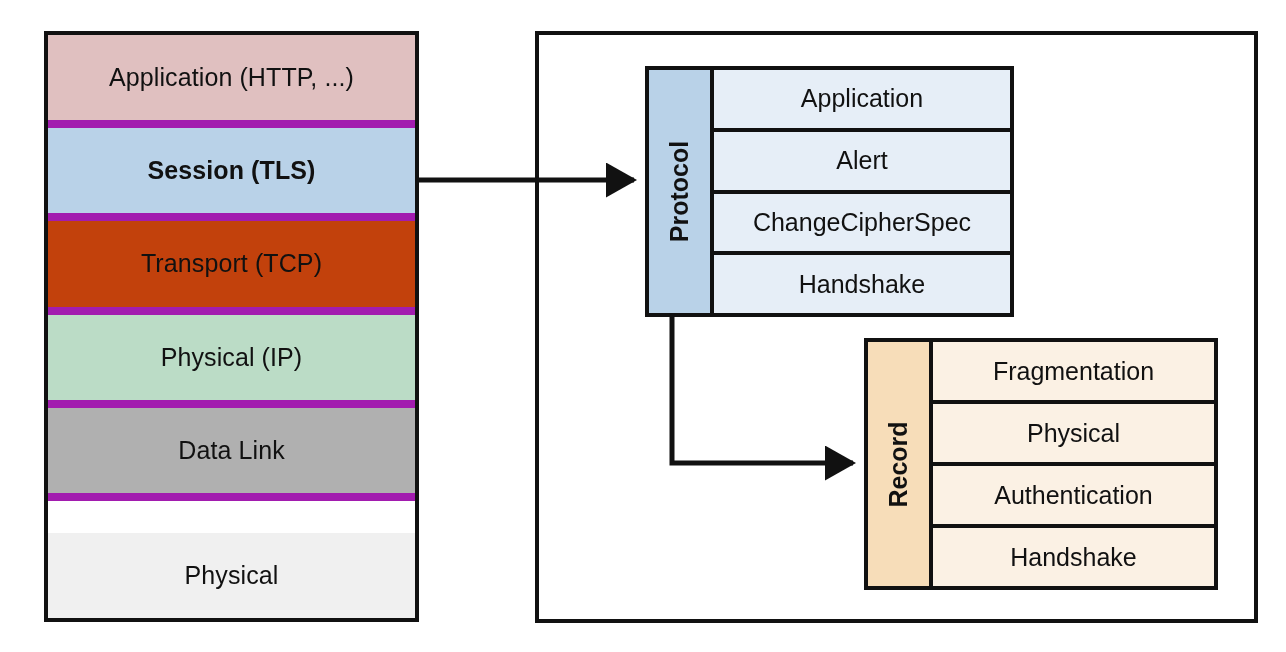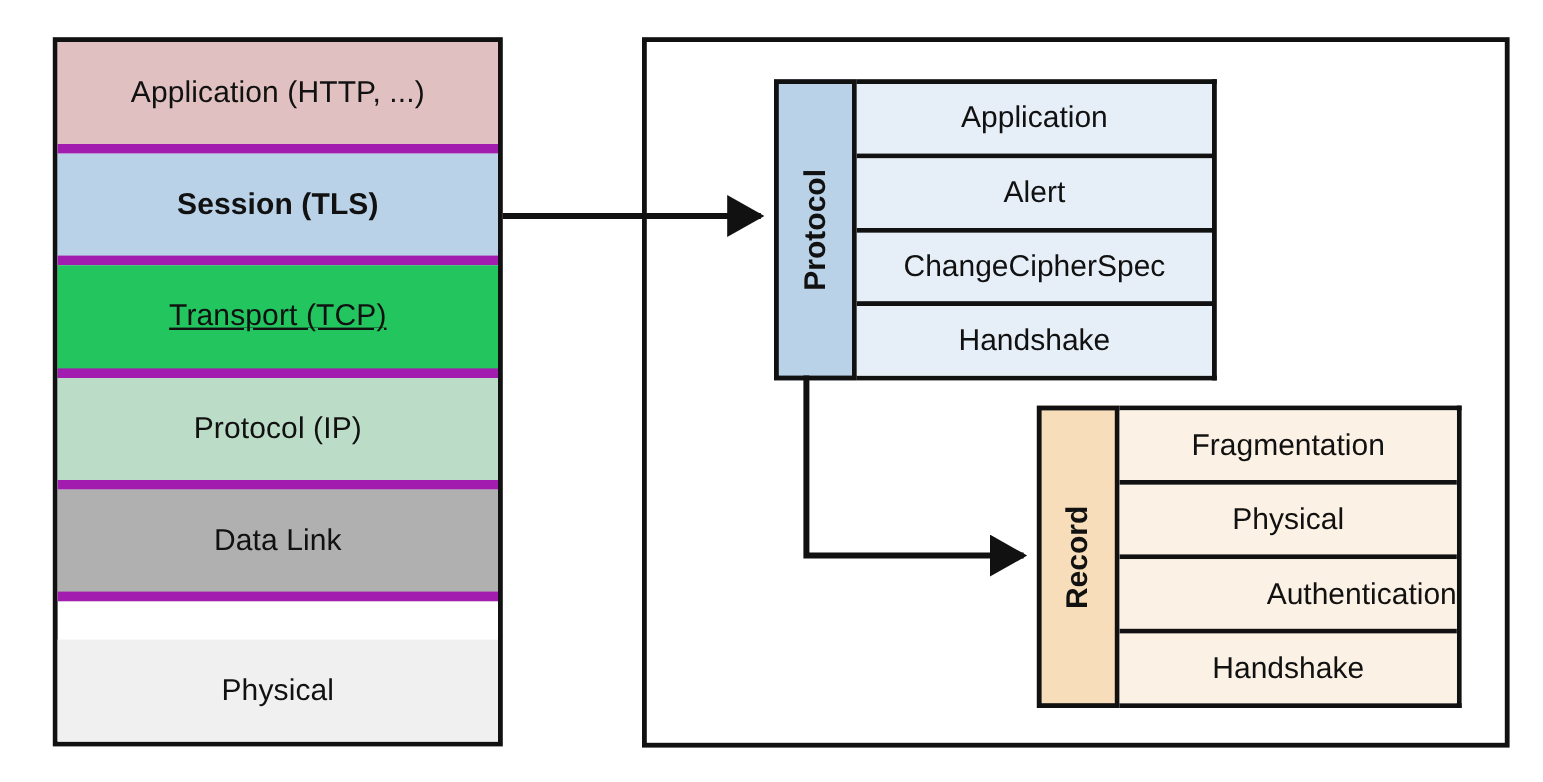--- a/index.html
+++ b/index.html
@@ -132,25 +132,25 @@
 
 <div id="canvas">
 
   <div id="osi-stack">
     <div class="osi-row" style="background: rgb(224, 192, 192);">
       <span>Application (HTTP, ...)</span>
     </div>
     <div class="osi-row emphasis" style="background: rgb(185, 210, 232);">
       <span>Session (TLS)</span>
     </div>
-    <div class="osi-row" style="background: #22c55e; text-decoration: underline;">
+    <div class="osi-row" style="background: #c2410c;">
       <span>Transport (TCP)</span>
     </div>
     <div class="osi-row" style="background: rgb(187, 220, 198);">
-      <span>Protocol (IP)</span>
+      <span>Physical (IP)</span>
     </div>
     <div class="osi-row" style="background: rgb(176, 176, 176);">
       <span>Data Link</span>
     </div>
     <div class="osi-row" style="background: rgb(240, 240, 240); margin-top: 32px;">
       <span>Physical</span>
     </div>
   </div>
 
   <div id="tls-container">
@@ -179,21 +179,21 @@
       <div class="layer-tab" style="background: rgb(247, 221, 185);">
         <span class="vlabel">Record</span>
       </div>
       <div class="layer-rows">
         <div class="layer-row" style="background: rgb(251, 241, 228);">
           <span>Fragmentation</span>
         </div>
         <div class="layer-row" style="background: rgb(251, 241, 228);">
           <span>Physical</span>
         </div>
-        <div class="layer-row" style="background: rgb(251, 241, 228); justify-content: flex-end;">
+        <div class="layer-row" style="background: rgb(251, 241, 228);">
           <span>Authentication</span>
         </div>
         <div class="layer-row" style="background: rgb(251, 241, 228);">
           <span>Handshake</span>
         </div>
       </div>
     </div>
   </div>
 
   <svg class="connector" viewBox="0 0 1286 652">

